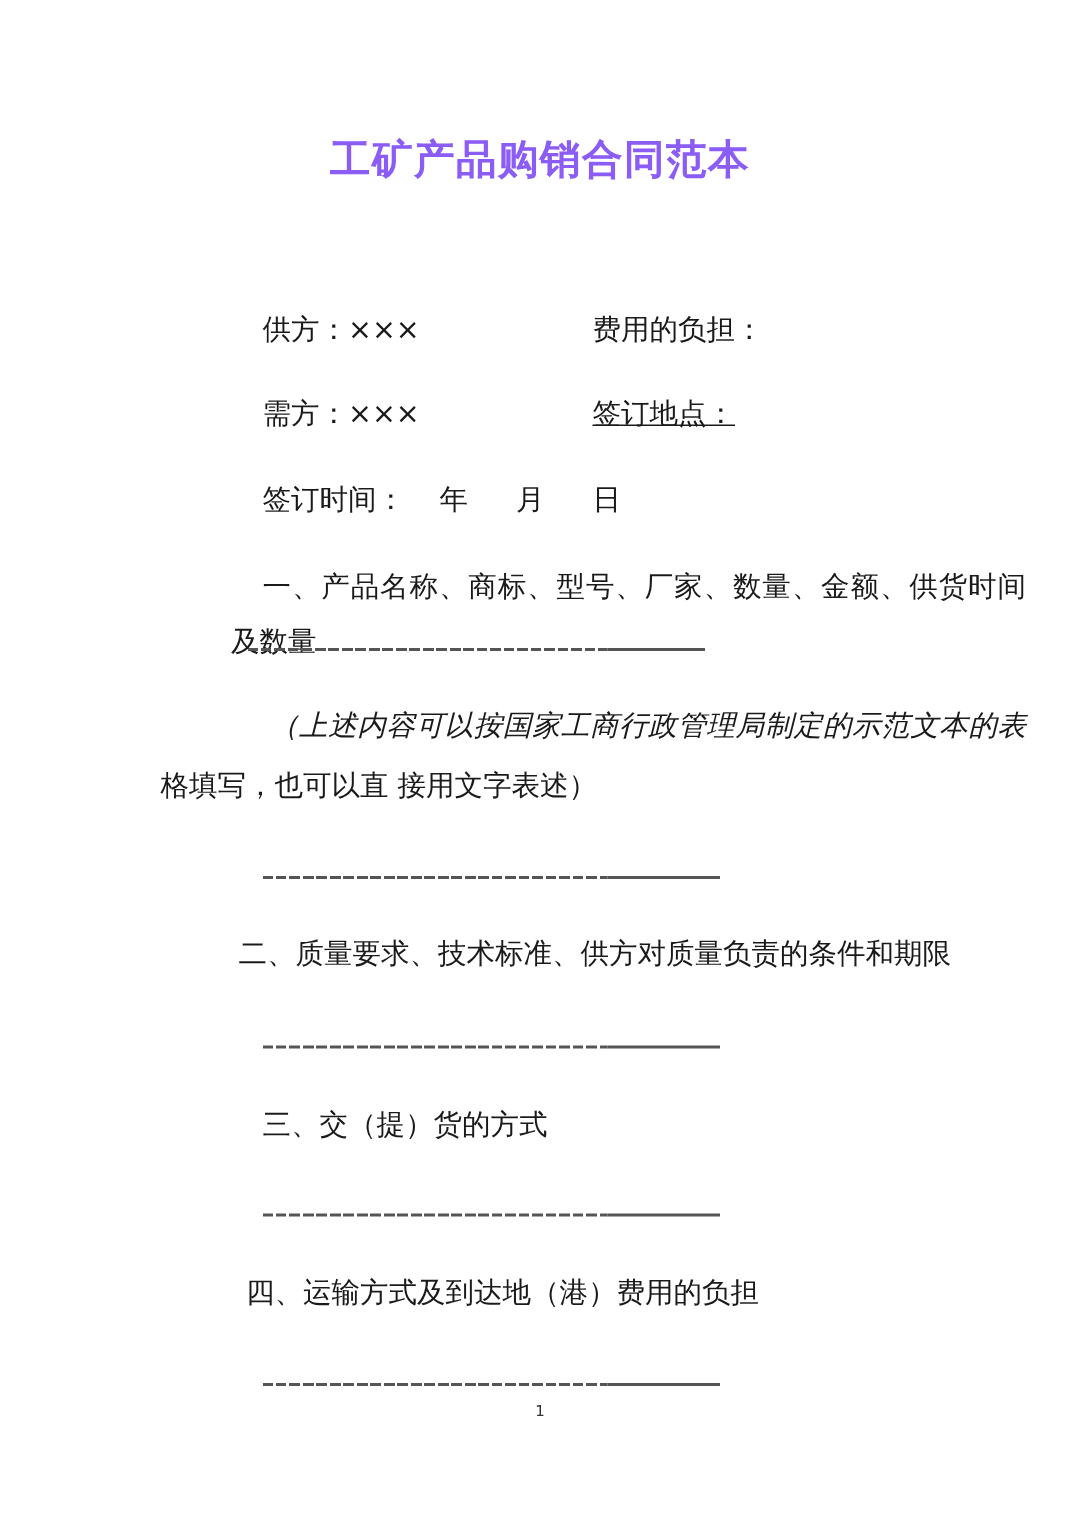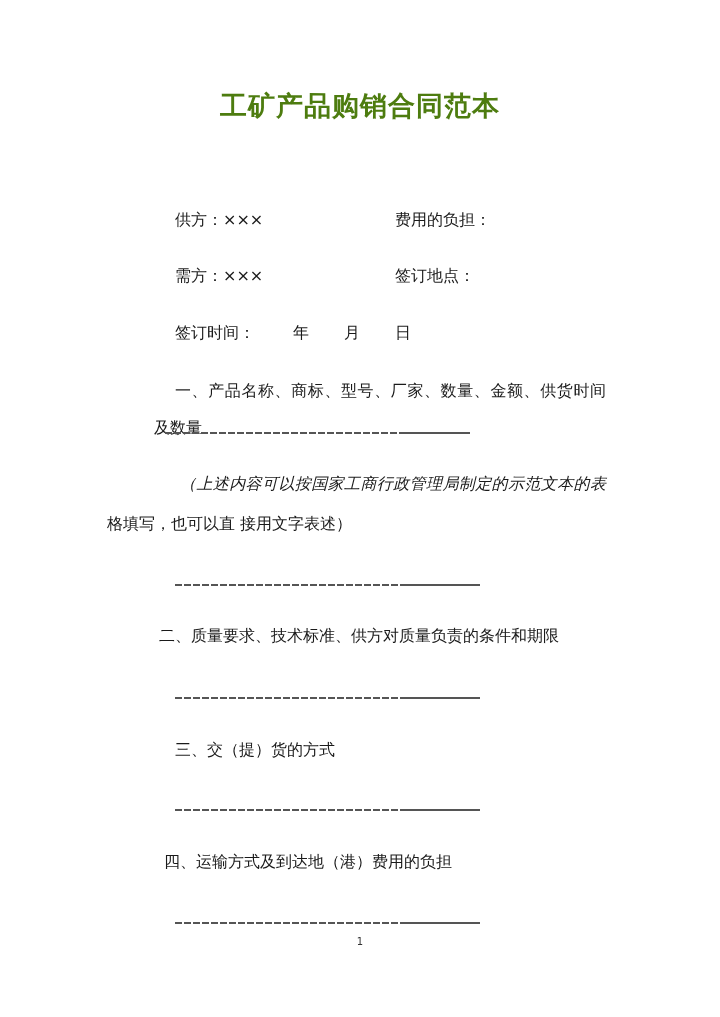--- a/index.html
+++ b/index.html
@@ -1,38 +1,38 @@
 <!DOCTYPE html>
 <html><head>
   <meta charset="utf-8">
   <style>
     html, body { margin: 0; padding: 0; background: #ffffff; }
     body { width: 720px; height: 1017px; position: relative; overflow: hidden;
            font-family: "DejaVu Sans", "Liberation Sans", sans-serif; color: #1a1a1a; }
     .abs { position: absolute; white-space: nowrap; }
-    .title { left: 0; width: 720px; top: 88px; text-align: center; font-size: 27px; font-weight: bold; letter-spacing: 1px; color: #4d7c0f; }
-    .t { font-size: 16px; line-height: 20px; }
+    .title { left: 0; width: 720px; top: 88px; text-align: center; font-size: 27px; font-weight: bold; letter-spacing: 1px; color: #8b5cf6; }
+    .t { font-size: 19px; line-height: 20px; }
     .blank { position: absolute; height: 2px; }
     .blank .dash { position: absolute; left: 0; top: 0; height: 2px;
       background: repeating-linear-gradient(to right, #555 0 7px, transparent 7px 9px); }
     .blank .solid { position: absolute; top: 0; height: 2px; background: #555; }
     .pageno { left: 0; width: 720px; top: 936px; text-align: center; font-size: 10px; color: #333; }
   </style>
 </head>
 <body>
 
 <div>
 
   <div class="abs title">工矿产品购销合同范本</div>
 
   <div class="abs t" style="left:175px; top:210px;">供方：×××</div>
   <div class="abs t" style="left:395px; top:210px;">费用的负担：</div>
 
   <div class="abs t" style="left:175px; top:266px;">需方：×××</div>
-  <div class="abs t" style="left:395px; top:266px;">签订地点：</div>
+  <div class="abs t" style="left:395px; top:266px;text-decoration:underline;">签订地点：</div>
 
   <div class="abs t" style="left:175px; top:323px;">签订时间：</div>
   <div class="abs t" style="left:293px; top:323px;">年</div>
   <div class="abs t" style="left:344px; top:323px;">月</div>
   <div class="abs t" style="left:395px; top:323px;">日</div>
 
   <div class="abs t" style="left:175px; top:381px; letter-spacing:0.6px;">一、产品名称、商标、型号、厂家、数量、金额、供货时间</div>
   <div class="abs t" style="left:107px; top:418px;margin-left:47px;">及数量</div>
   <div class="blank" style="left:165px; top:432px; width:305px;">
     <div class="dash" style="width:240px;"></div>

